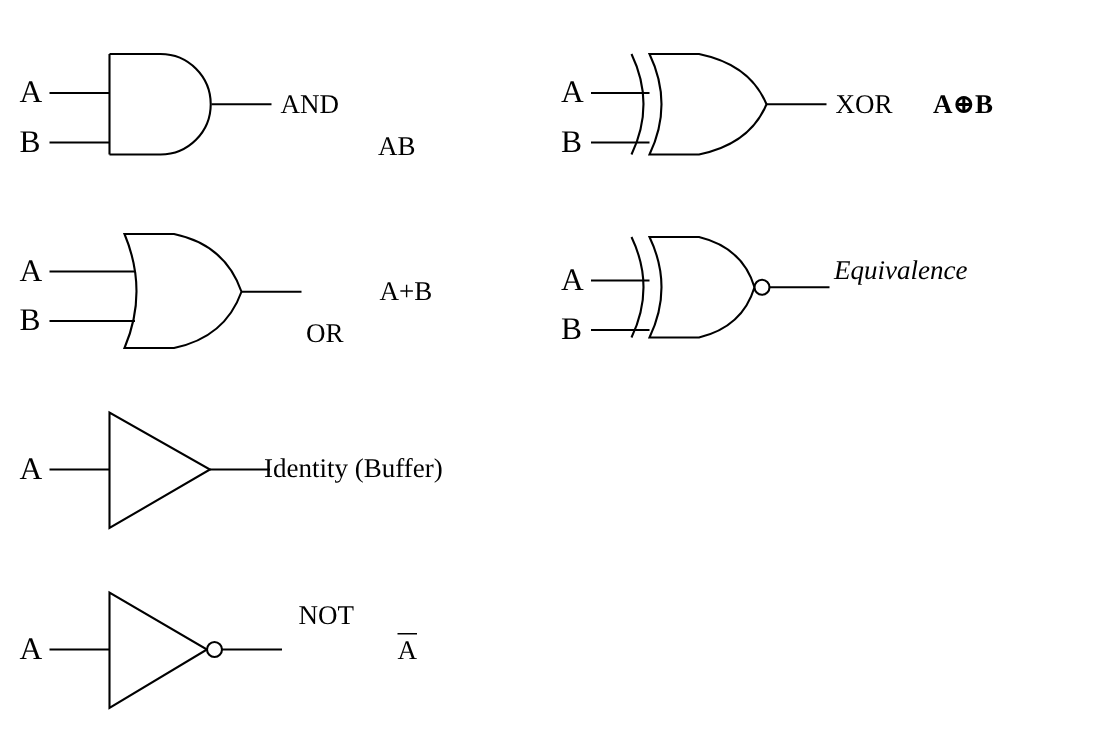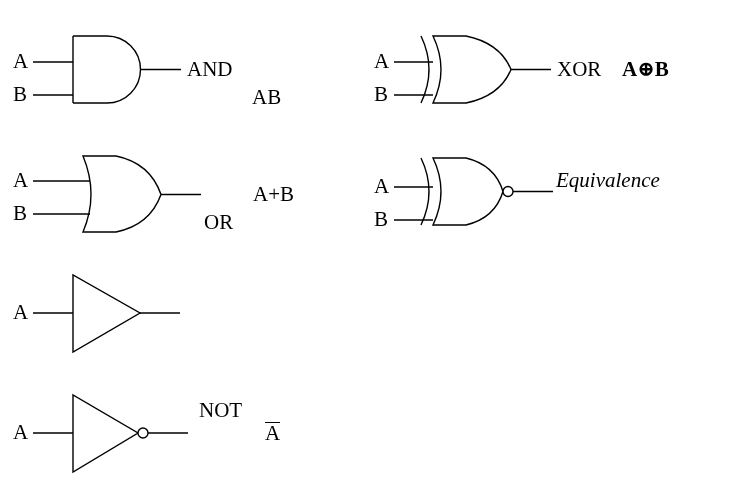--- a/index.html
+++ b/index.html
@@ -39,21 +39,21 @@
     color: #000000;
     font-family: "Liberation Serif", "DejaVu Serif", serif;
     font-size: 21px;
     line-height: 21px;
     white-space: pre;
   }
   .pin-lbl {
     font-size: 21px;
   }
   .out-lbl {
-    font-size: 21px;
+    font-size: 18px;
   }
   .overbar {
     position: relative;
     display: inline-block;
     padding-top: 1px;
   }
   .overbar::before {
     content: "";
     position: absolute;
     left: 0;
@@ -134,18 +134,19 @@
   <div class="lbl pin-lbl" style="left:13px; top:170px;">A</div>
   <div class="lbl pin-lbl" style="left:13px; top:203px;">B</div>
   <div class="lbl out-lbl" style="left:204px; top:184px;margin-top:28px;">OR</div>
   <div class="lbl out-lbl" style="left:253px; top:184px;text-align:right;">A+B</div>
 
   <div class="lbl pin-lbl" style="left:374px; top:176px;">A</div>
   <div class="lbl pin-lbl" style="left:374px; top:209px;">B</div>
   <div class="lbl out-lbl" style="left:556px; top:170px;font-style:italic;">Equivalence</div>
 
   <div class="lbl pin-lbl" style="left:13px; top:302px;">A</div>
+  <div class="lbl out-lbl" style="left:176px; top:302px;">Identity (Buffer)</div>
 
   <div class="lbl pin-lbl" style="left:13px; top:422px;">A</div>
   <div class="lbl out-lbl" style="left:199px; top:400px;">NOT</div>
   <div class="lbl out-lbl" style="left:265px; top:422px;"><span class="overbar">A</span></div>
 
 </div>
 
 </body></html>

